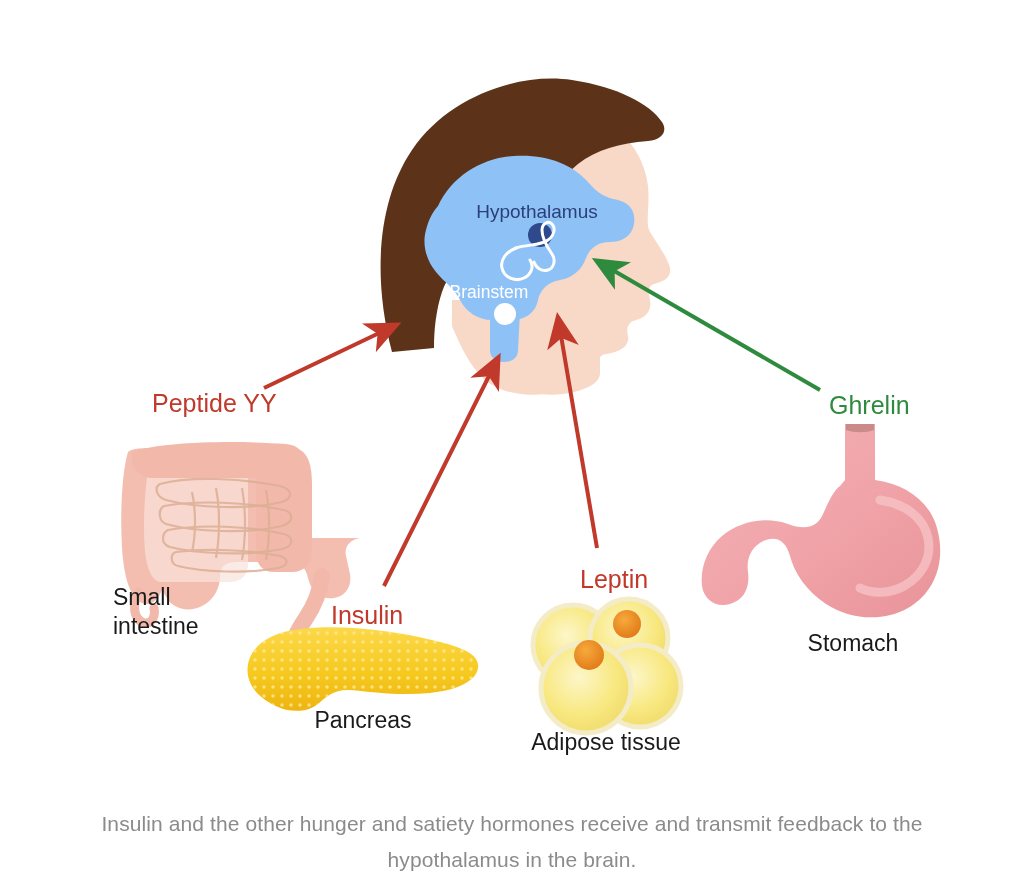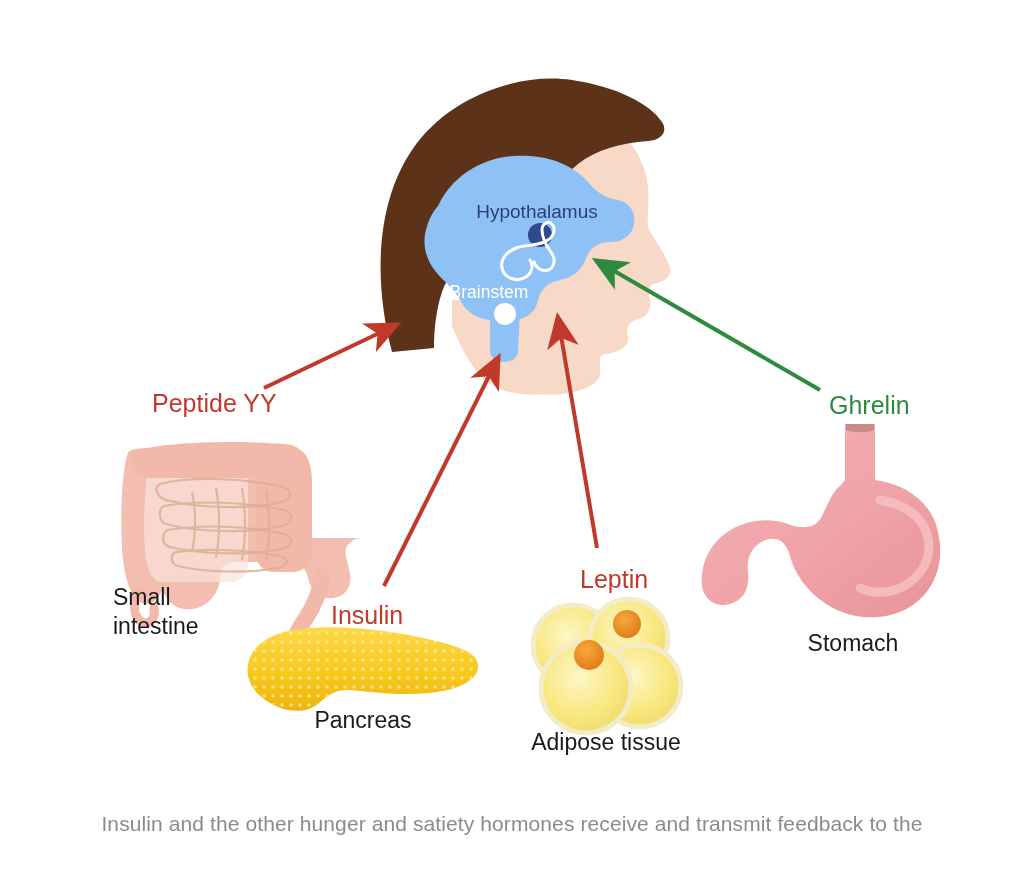--- a/index.html
+++ b/index.html
@@ -211,13 +211,14 @@
     <text x="152" y="412" font-size="25" fill="#c0392b">Peptide YY</text>
     <text x="331" y="624" font-size="25" fill="#c0392b">Insulin</text>
     <text x="580" y="588" font-size="25" fill="#c0392b">Leptin</text>
     <text x="829" y="414" font-size="25" fill="#2e8b3d">Ghrelin</text>
   </g>
 </svg>
 </div>
 
 <div class="caption">
   <span>Insulin and the other hunger and satiety hormones receive and transmit feedback to the</span>
+  <span>hypothalamus in the brain.</span>
 </div>
 
 </body></html>

